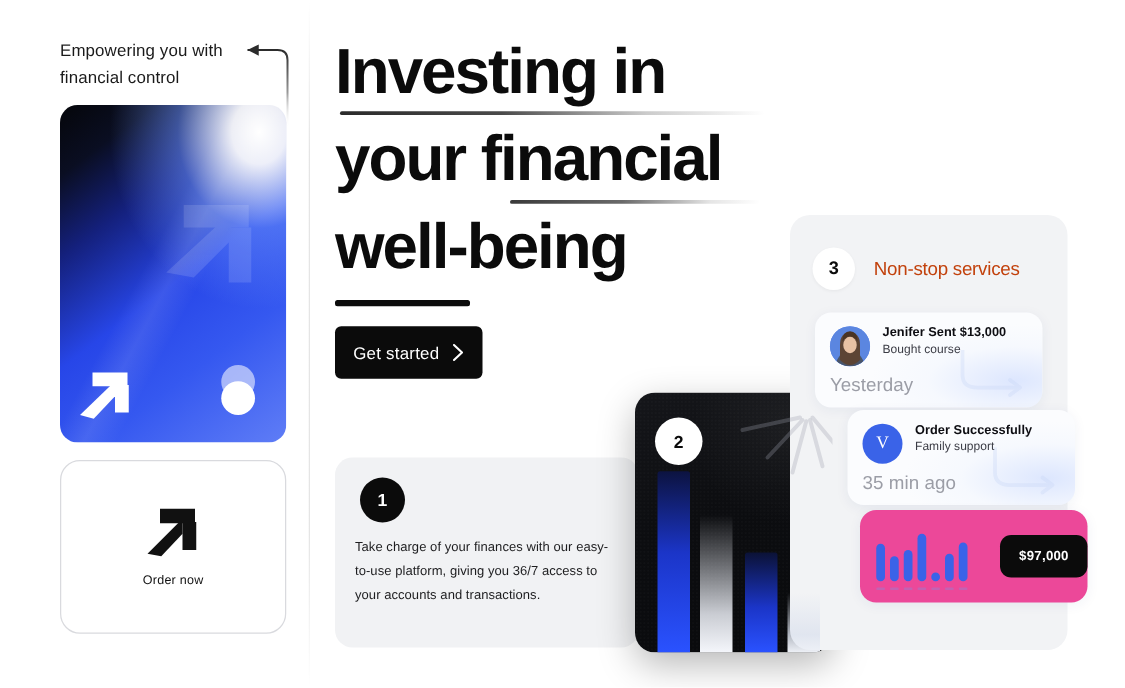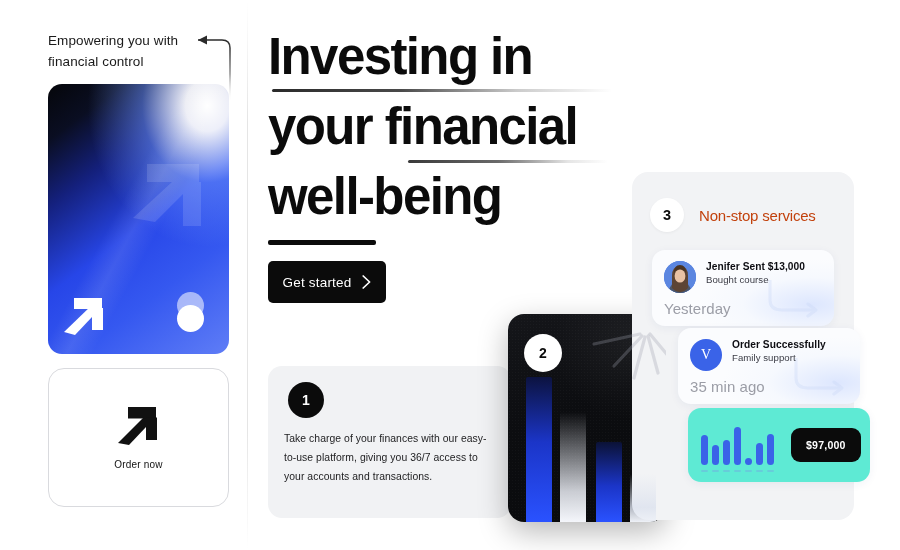--- a/index.html
+++ b/index.html
@@ -103,22 +103,22 @@
   .n1{left:652px;top:250px;width:182px;height:76px;}
   .n2{left:678px;top:328px;width:182px;height:76px;}
   .n-row{position:relative;display:flex;align-items:flex-start;gap:10px;padding:11px 0 0 12px;z-index:2;}
   .avatar{width:32px;height:32px;border-radius:50%;flex:none;overflow:hidden;position:relative;
     background:#4a79e8;}
   .av-title{font-size:10.2px;font-weight:700;color:#0d0d12;letter-spacing:.05px;white-space:nowrap;}
   .av-sub{font-size:9.6px;color:#3b3c45;margin-top:2px;letter-spacing:.05px;}
   .n-time{position:relative;z-index:2;margin:7px 0 0 12px;font-size:15px;color:#9b9da6;letter-spacing:.05px;}
 
   .chart-card{position:absolute;left:688px;top:408px;width:182px;height:74px;
-    background:#5eead4;border-radius:13px;box-shadow:0 2px 10px rgba(25,45,120,.06);
-    display:flex;align-items:center;}
+    background:#ec4899;border-radius:13px;box-shadow:0 2px 10px rgba(25,45,120,.06);
+    display:flex;align-items:center;justify-content:space-between;}
   .bars{position:relative;margin-left:13px;width:78px;height:40px;display:flex;align-items:flex-end;gap:4px;}
   .bar{width:7px;border-radius:4px;background:#3a63e8;}
   .bar.dot{height:7px;border-radius:50%;}
   .bar-ticks{position:absolute;left:0;bottom:-7px;width:78px;display:flex;gap:4px;}
   .bar-ticks span{width:7px;height:2px;background:rgba(120,150,230,.35);border-radius:1px;display:block;}
   .amount-pill{margin-left:12px;height:34px;padding:0 15px;background:#0b0b0b;color:#fff;
     border-radius:9px;display:flex;align-items:center;font-size:10.6px;font-weight:700;letter-spacing:.2px;}
 </style>
 </head>
 <body>

